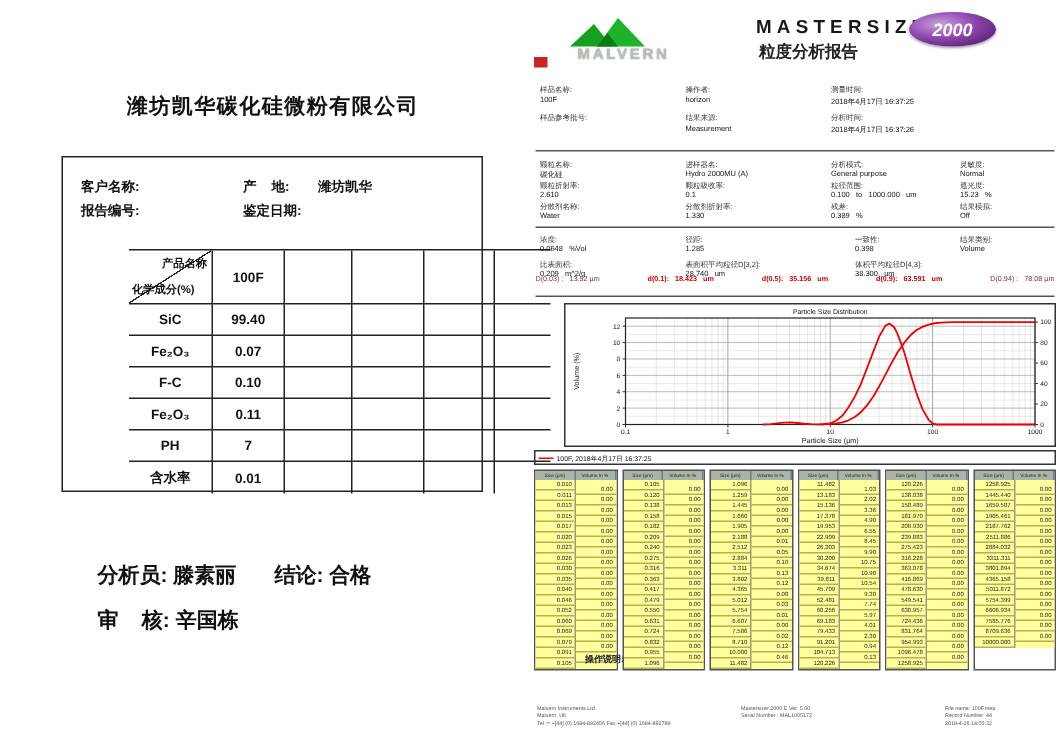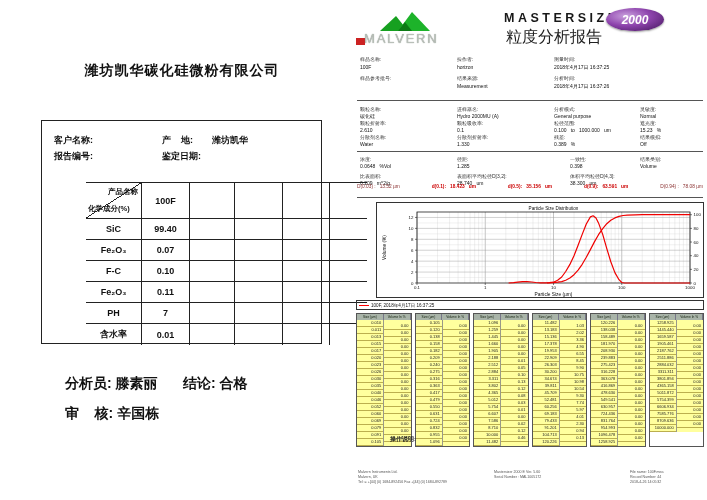--- a/index.html
+++ b/index.html
@@ -4,44 +4,44 @@
 <style>
   html,body{margin:0;padding:0;background:#fff;}
   .canvas{position:relative;width:707px;height:500px;background:#fff;overflow:hidden;
           font-family:"Liberation Sans","DejaVu Sans",sans-serif;color:#111;}
   
   .page-left{position:absolute;left:0;top:0;width:354px;height:500px;}
   .chem-title{position:absolute;left:0;top:62px;width:364px;text-align:center;
               font-size:14px;font-weight:bold;letter-spacing:1px;}
   .chem-subtitle{position:absolute;left:0;top:90px;width:364px;text-align:center;
               font-size:12.5px;font-weight:bold;letter-spacing:2px;}
-  .chem-box{position:absolute;left:41px;top:120px;width:281px;height:224px;
+  .chem-box{position:absolute;left:41px;top:104px;width:281px;height:224px;
             border:1.5px solid #222;box-sizing:border-box;}
   .chem-field{position:absolute;font-size:9px;font-weight:bold;white-space:pre;}
   .chem-grid{position:absolute;left:0;top:61px;width:281px;display:grid;
              grid-template-columns:56px 48px 45px 48px 47px 37px;
              grid-template-rows:36px repeat(6,21px);border-top:1px solid #222;box-sizing:border-box;margin-left:44px;}
   .chem-cell{border-right:1px solid #222;border-bottom:1px solid #222;box-sizing:border-box;
              display:flex;align-items:center;justify-content:center;
              font-size:9px;font-weight:bold;position:relative;}
   .chem-cell:nth-child(6n){border-right:none;}
   .chem-grid .lastrow{border-bottom:none;}
   .diag{background:linear-gradient(to bottom right,transparent 49.3%,#222 49.3%,#222 50.7%,transparent 50.7%);}
   .diag .d-top{position:absolute;right:3px;top:4px;font-size:7.5px;}
   .diag .d-bot{position:absolute;left:2px;bottom:4px;font-size:7.5px;}
   .chem-sign{position:absolute;font-size:14px;font-weight:bold;white-space:pre;}
   
   .page-right{position:absolute;left:354px;top:0;width:353px;height:500px;font-size:5px;}
   .red-marker{position:absolute;left:2px;top:38px;width:9px;height:7px;background:#c22;}
   .logo-tri{position:absolute;left:24px;top:10px;}
-  .logo-word{position:absolute;left:10px;top:31px;font-size:13px;font-weight:normal;
+  .logo-word{position:absolute;left:31px;top:31px;font-size:10px;font-weight:bold;
              letter-spacing:1.8px;color:#b9c0b9;text-shadow:0 0 1px #7c857c;}
   .ms-word{position:absolute;left:150px;top:11px;font-size:12.5px;font-weight:bold;
            letter-spacing:3.5px;color:#181818;}
-  .ms-cn{position:absolute;left:152px;top:27px;font-size:16px;font-weight:normal;color:#222;}
+  .ms-cn{position:absolute;left:152px;top:27px;font-size:11px;font-weight:bold;color:#222;}
   .badge2000{position:absolute;left:252px;top:8px;width:58px;height:23px;border-radius:50%;
              background:radial-gradient(ellipse at 35% 35%,#c9a0dd 0%,#8e44ad 45%,#3f1257 100%);
              display:flex;align-items:center;justify-content:center;
              color:#fff;font-style:italic;font-weight:bold;font-size:12px;
              box-shadow:0 1px 2px rgba(0,0,0,.4);}
   .cell-label{position:absolute;color:#333;white-space:pre;}
   .cell-value{position:absolute;color:#111;white-space:pre;}
   .rule{position:absolute;left:3px;width:346px;border-top:0.8px solid #555;}
   .d-item{white-space:pre;}
   .d-red{color:#c00;font-weight:bold;}

